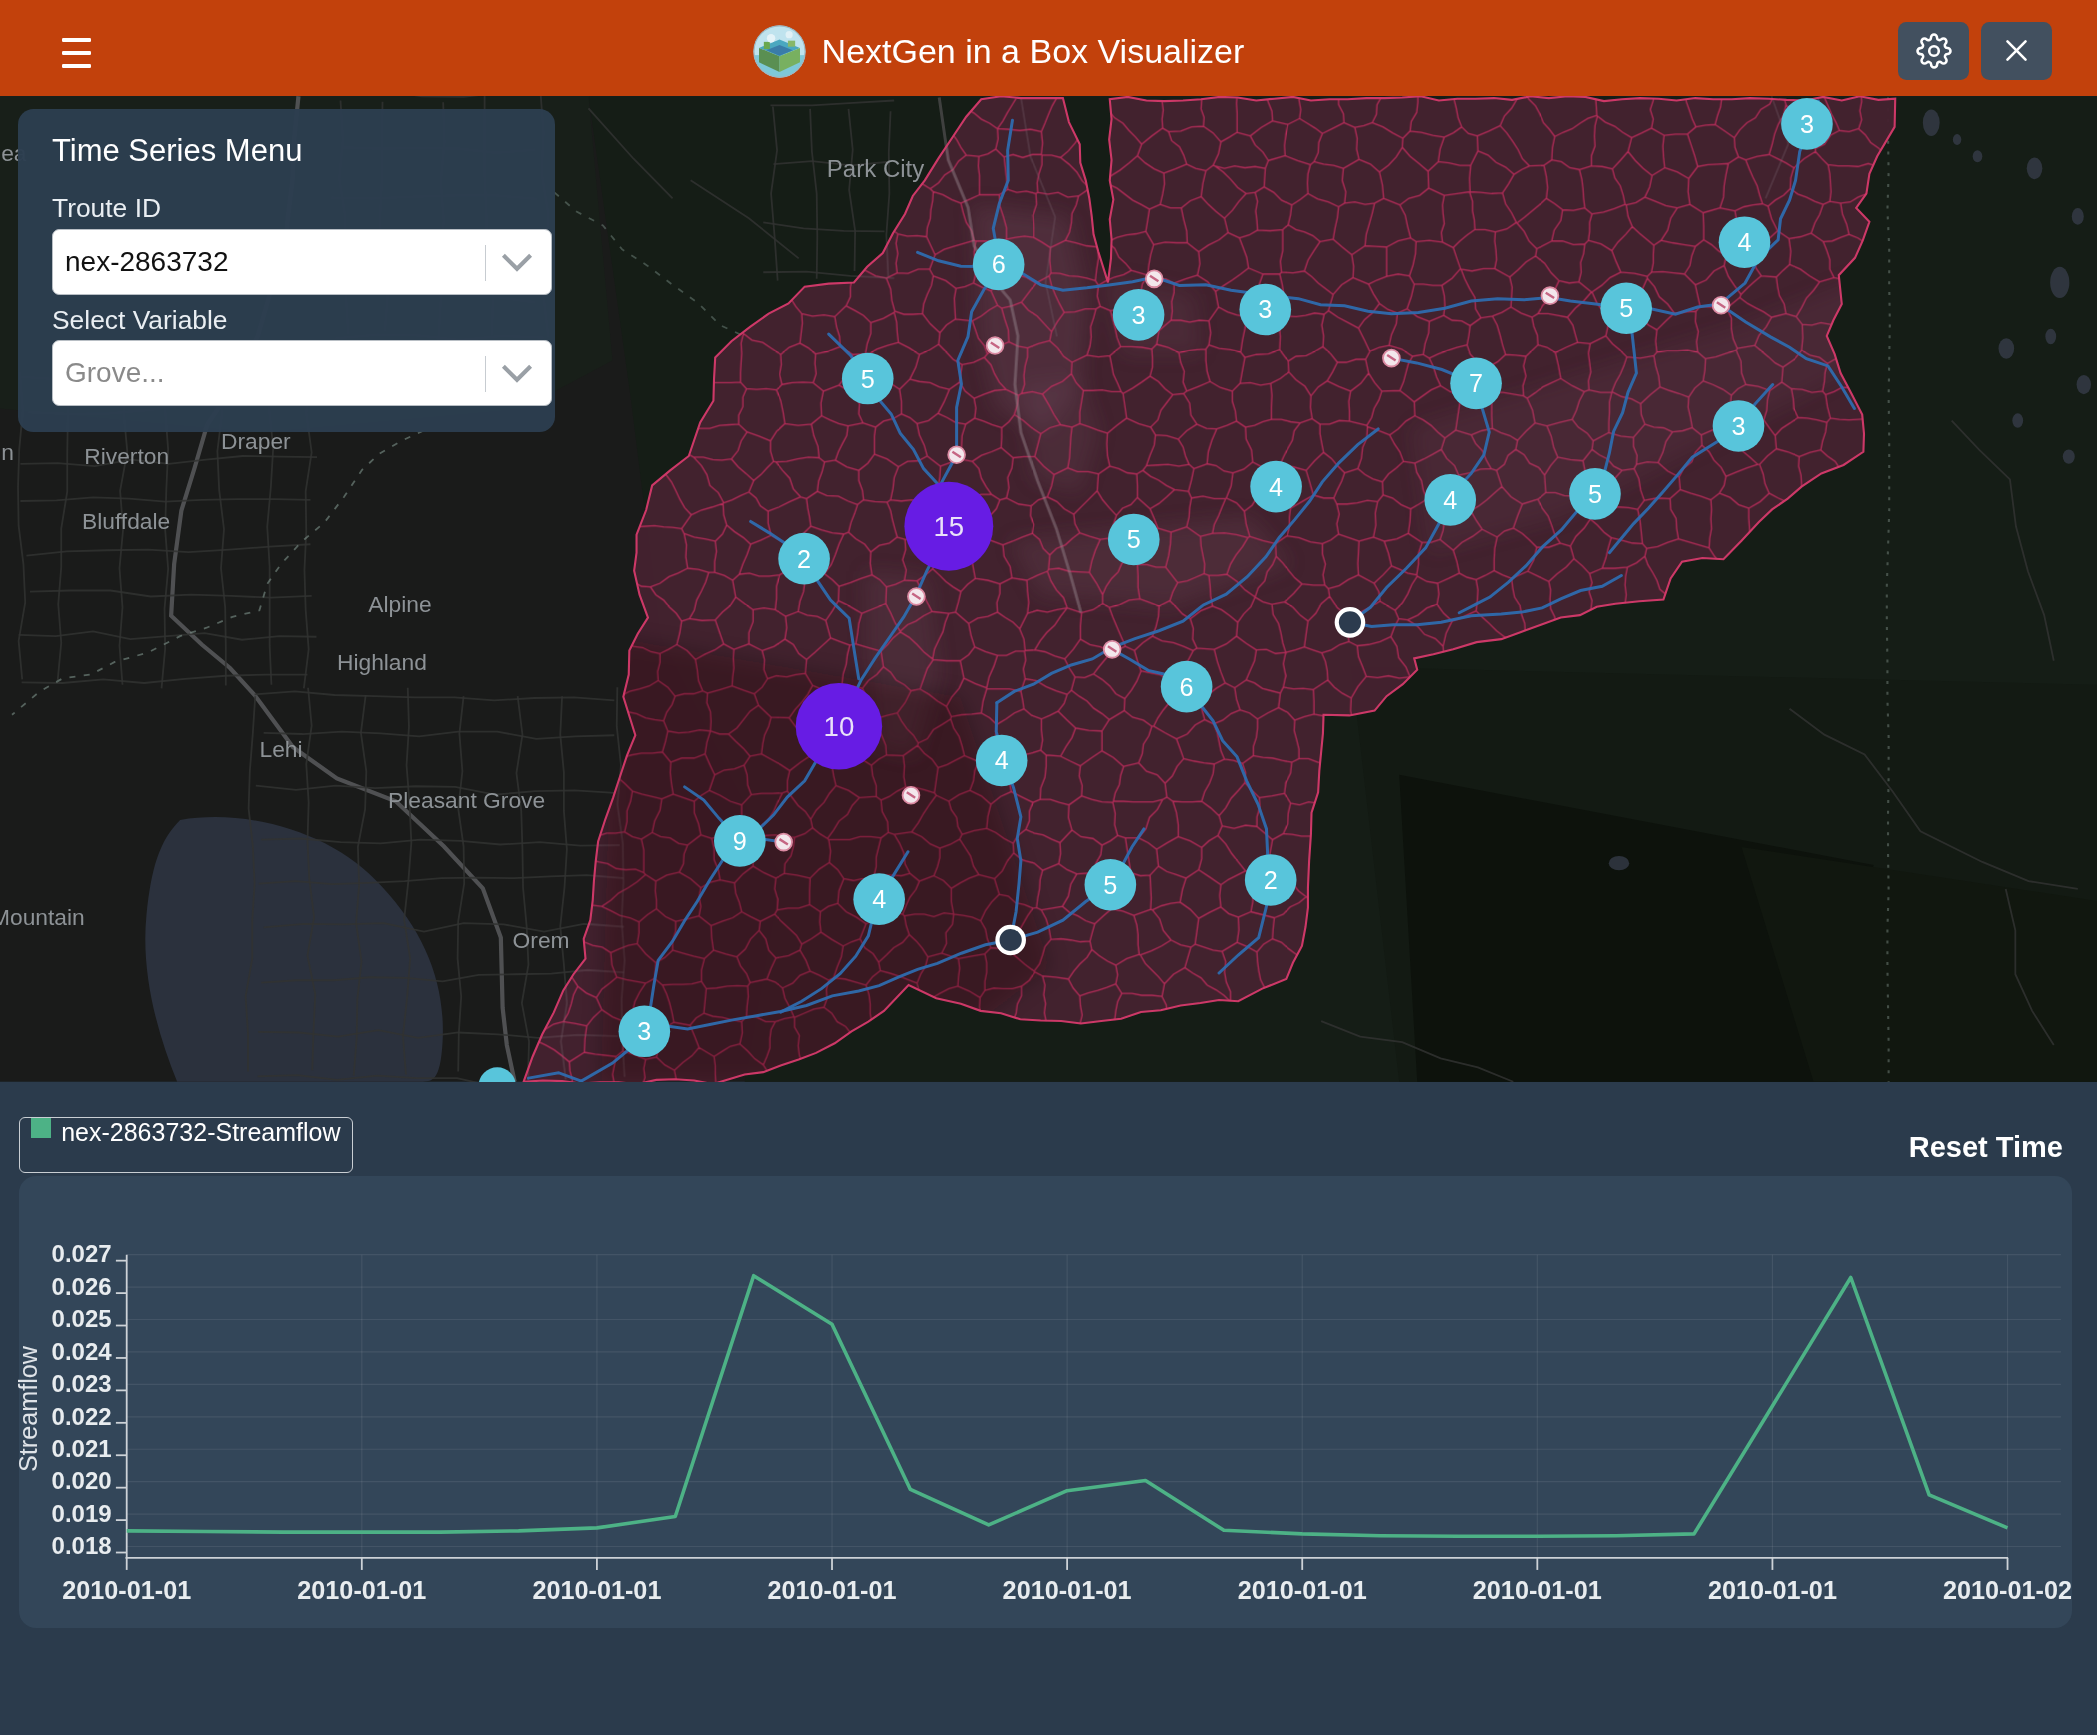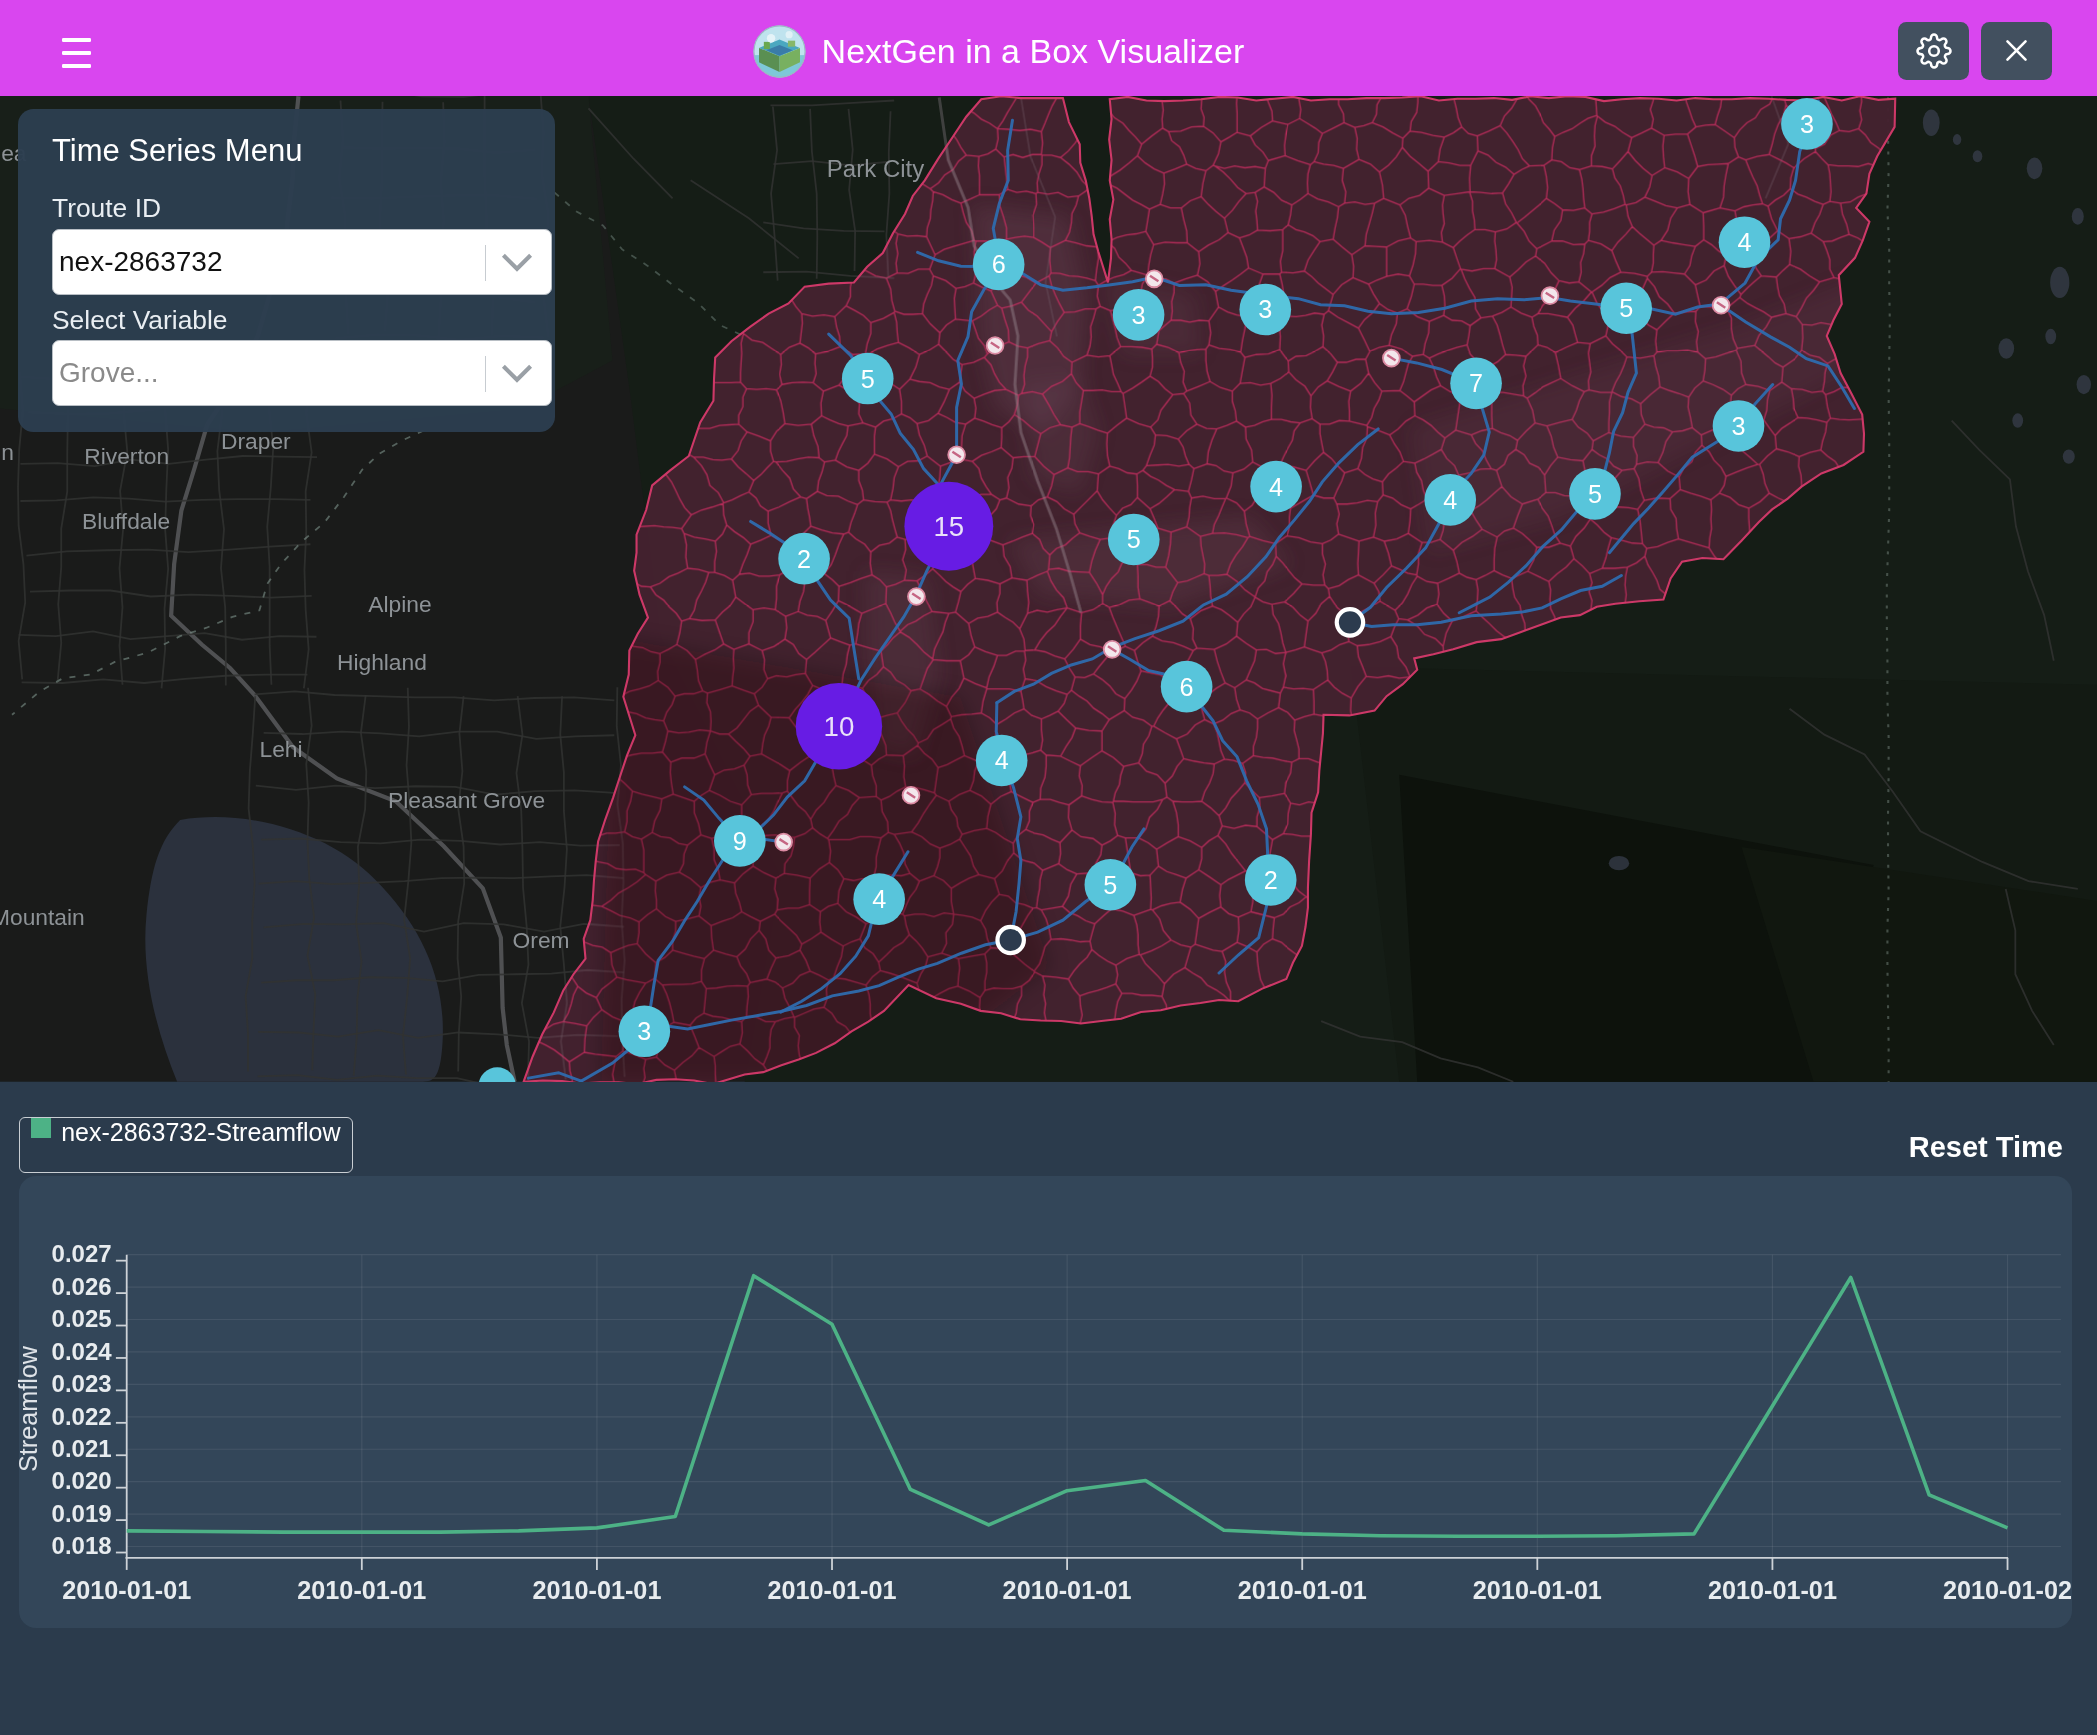--- a/index.html
+++ b/index.html
@@ -1,26 +1,26 @@
 <!DOCTYPE html>
 <html style="font-size:9.6px"><head><meta charset="utf-8"><style>
 *{margin:0;padding:0;box-sizing:border-box}
 html,body{width:2097px;height:1735px;overflow:hidden;background:#2b3b4c;font-family:"Liberation Sans",sans-serif}
-#header{position:absolute;left:0;top:0;width:2097px;height:96px;background:#d946ef;z-index:30}
+#header{position:absolute;left:0;top:0;width:2097px;height:96px;background:#c2410c;z-index:30}
 #burger{position:absolute;left:62px;top:38px;width:29px;height:31px}
 #burger div{position:absolute;left:0;width:29px;height:3.6px;background:#fff;border-radius:1.2px}
 #title{position:absolute;left:753px;top:24px;height:55px;display:flex;align-items:center;gap:15.6px}
 #title span{color:#fff;font-size:34px}
 .hbtn{position:absolute;top:21.6px;width:71px;height:58px;background:#42505f;border-radius:8.4px;display:flex;align-items:center;justify-content:center}
 #map{position:absolute;left:0;top:96px;width:2097px;height:986px;overflow:hidden}
 #panel{position:absolute;left:18px;top:12.6px;width:537px;height:323px;background:rgba(44,62,80,0.97);border-radius:15.6px;z-index:20}
 #panel h1{position:absolute;left:34px;top:24px;color:#fff;font-size:31px;font-weight:400}
 #panel .lab{position:absolute;left:34px;color:#e9eef2;font-size:26.4px}
 .sel{position:absolute;left:34px;width:500px;height:66px;background:#fff;border-radius:7.2px;border:0.6px solid #b8bec4}
-.sel .txt{position:absolute;left:6px;top:50%;transform:translateY(-50%);font-size:28px;color:#111}
+.sel .txt{position:absolute;left:12px;top:50%;transform:translateY(-50%);font-size:28px;color:#111}
 .sel .ph{color:#8a8a8a}
 .sel .div{position:absolute;right:65px;top:15px;width:1.2px;height:36px;background:#c7ccd1}
 .sel svg{position:absolute;right:17px;top:50%;transform:translateY(-50%)}
 #bottom{position:absolute;left:0;top:1082px;width:2097px;height:654px;background:#2b3b4c}
 #chartrect{position:absolute;left:18.6px;top:94px;width:2053px;height:452px;background:#334659;border-radius:17px}
 #legend{position:absolute;left:18.6px;top:35px;width:334px;height:56px;border:1.2px solid #c9ced3;border-radius:6px;display:flex;align-items:flex-start}
 #legend .sw{width:20px;height:20px;background:#4db286;margin-left:11.4px}
 #legend .lt{color:#fff;font-size:25px;margin-left:10.2px}
 #reset{position:absolute;right:34px;top:49px;color:#fff;font-size:29px;font-weight:700}
 </style></head><body>

